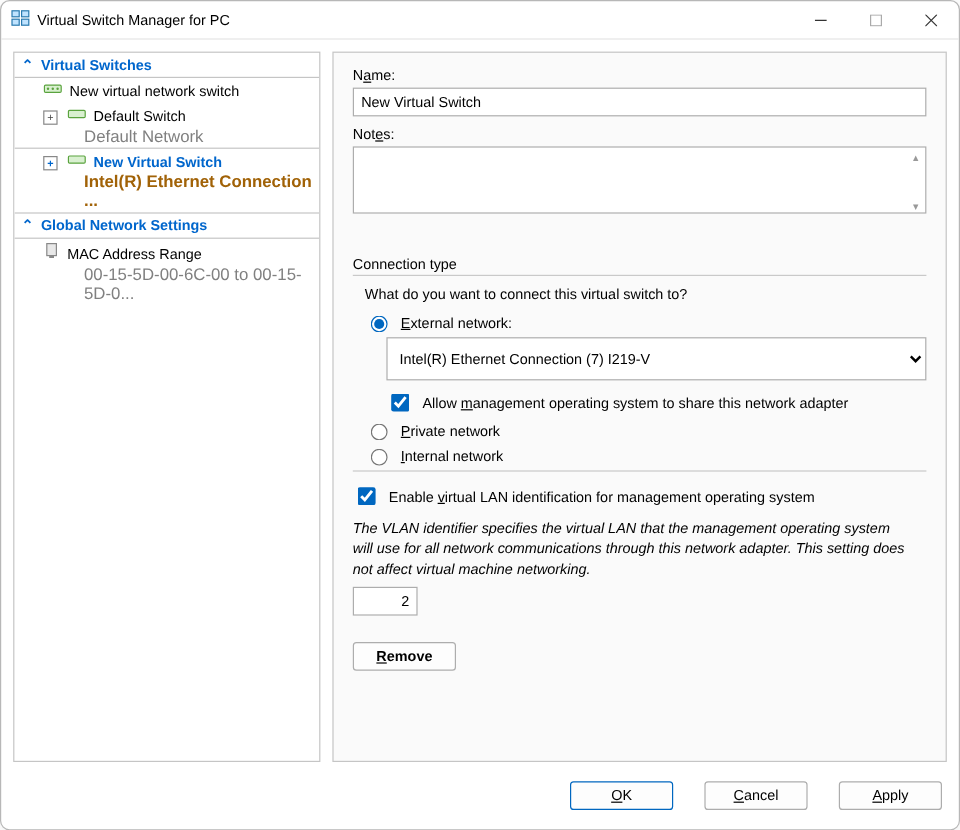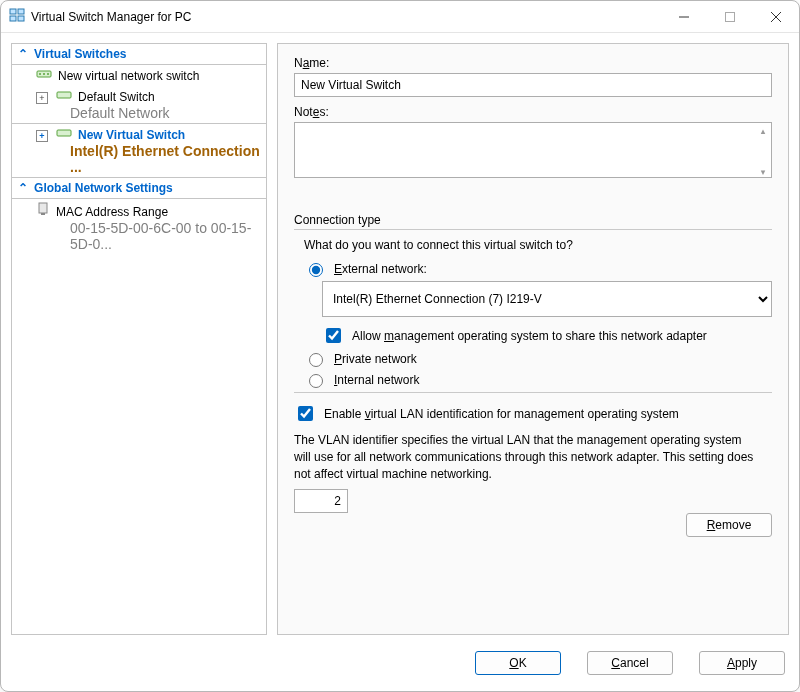--- a/index.html
+++ b/index.html
@@ -33,23 +33,23 @@
   .scroll-ta { position:relative; }
   .scroll-ta .arrow { position:absolute; right:2px; width:14px; height:14px; font-size:9px; color:#999; display:flex; align-items:center; justify-content:center;}
   .fieldset-title { margin-top:32px; margin-bottom:2px; }
   .fieldset-box { border-top:1px solid #c9c9c9; margin-top:2px; padding-top:6px;}
   .question { margin:2px 0 8px 10px; }
   .radio-row, .check-row { display:flex; align-items:center; gap:8px; margin: 4px 0 4px 10px; }
   .radio-row input[type=radio] { width:14px; height:14px; accent-color:#0067c0;}
   .check-row input[type=checkbox] { width:15px; height:15px; accent-color:#0067c0;}
   .indent { margin-left:28px; }
   select.combo { height:36px; }
-  .vlan-desc { margin:8px 0 6px 0; line-height:17px; max-width: 460px;}
+  .vlan-desc { margin:8px 0 6px 0; line-height:17px; max-width: 460px; font-style: italic;}
   input.num { width:54px; text-align:right;}
-  .remove-row { display:flex; justify-content:flex-end; }
+  .remove-row { display:flex; margin-top:22px;font-weight:bold;}
   .btn { min-width:86px; height:24px; border:1px solid #adadad; background:#fdfdfd; font:inherit; padding:0 14px; border-radius:3px;}
   .btn.primary { border-color:#0067c0; }
   .footer { height:46px; display:flex; align-items:center; justify-content:flex-end; gap:26px; padding: 0 14px 10px 0;}
   .icon-switch { display:inline-block; }
 </style>
 </head>
 <body>
 
 <div class="window">
   <div class="titlebar">

